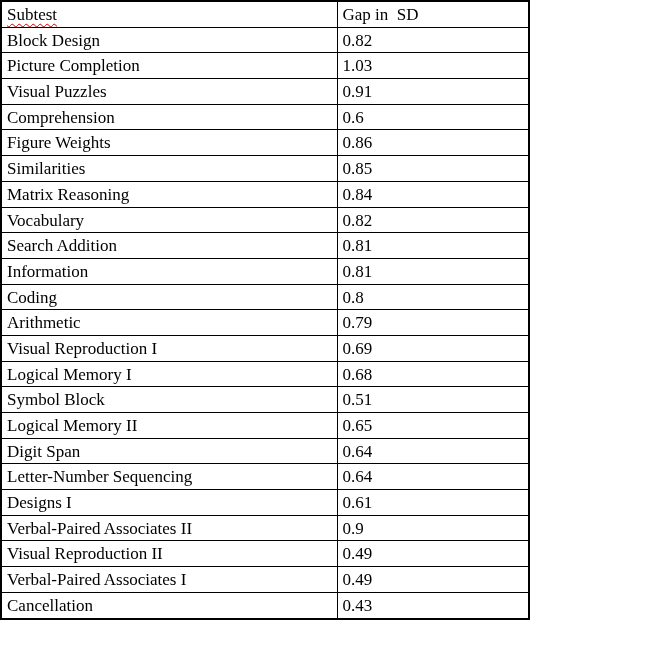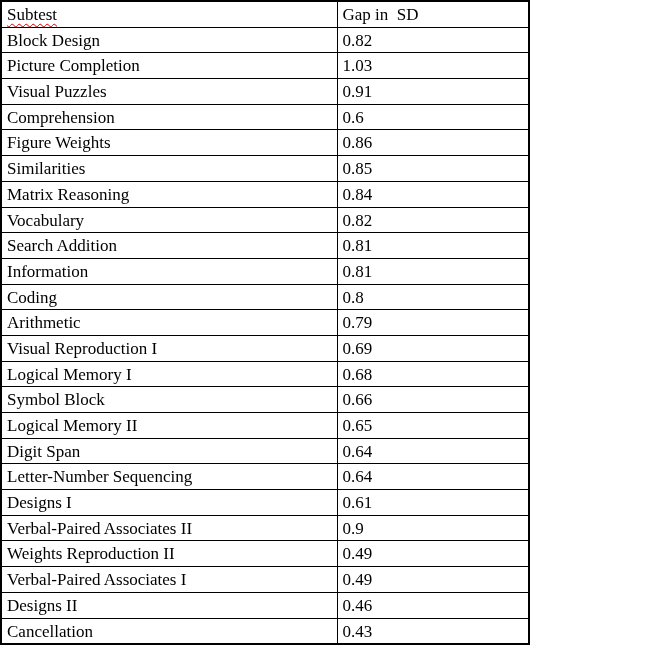--- a/index.html
+++ b/index.html
@@ -109,21 +109,21 @@
       <tr>
         <td>Visual Reproduction I</td>
         <td>0.69</td>
       </tr>
       <tr>
         <td>Logical Memory I</td>
         <td>0.68</td>
       </tr>
       <tr>
         <td>Symbol Block</td>
-        <td>0.66</td>
+        <td>0.51</td>
       </tr>
       <tr>
         <td>Logical Memory II</td>
         <td>0.65</td>
       </tr>
       <tr>
         <td>Digit Span</td>
         <td>0.64</td>
       </tr>
       <tr>
@@ -132,29 +132,25 @@
       </tr>
       <tr>
         <td>Designs I</td>
         <td>0.61</td>
       </tr>
       <tr>
         <td>Verbal-Paired Associates II</td>
         <td>0.9</td>
       </tr>
       <tr>
-        <td>Weights Reproduction II</td>
+        <td>Visual Reproduction II</td>
         <td>0.49</td>
       </tr>
       <tr>
         <td>Verbal-Paired Associates I</td>
         <td>0.49</td>
-      </tr>
-      <tr>
-        <td>Designs II</td>
-        <td>0.46</td>
       </tr>
       <tr>
         <td>Cancellation</td>
         <td>0.43</td>
       </tr>
     </tbody>
 </table>
 
 </body></html>

